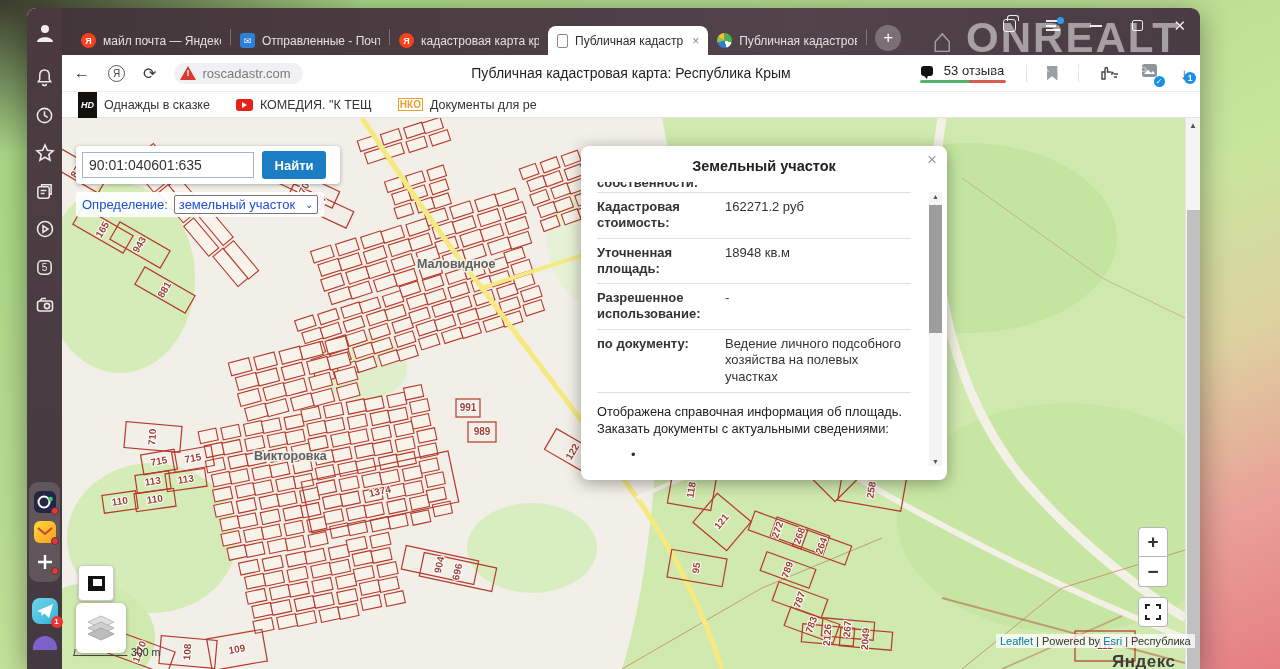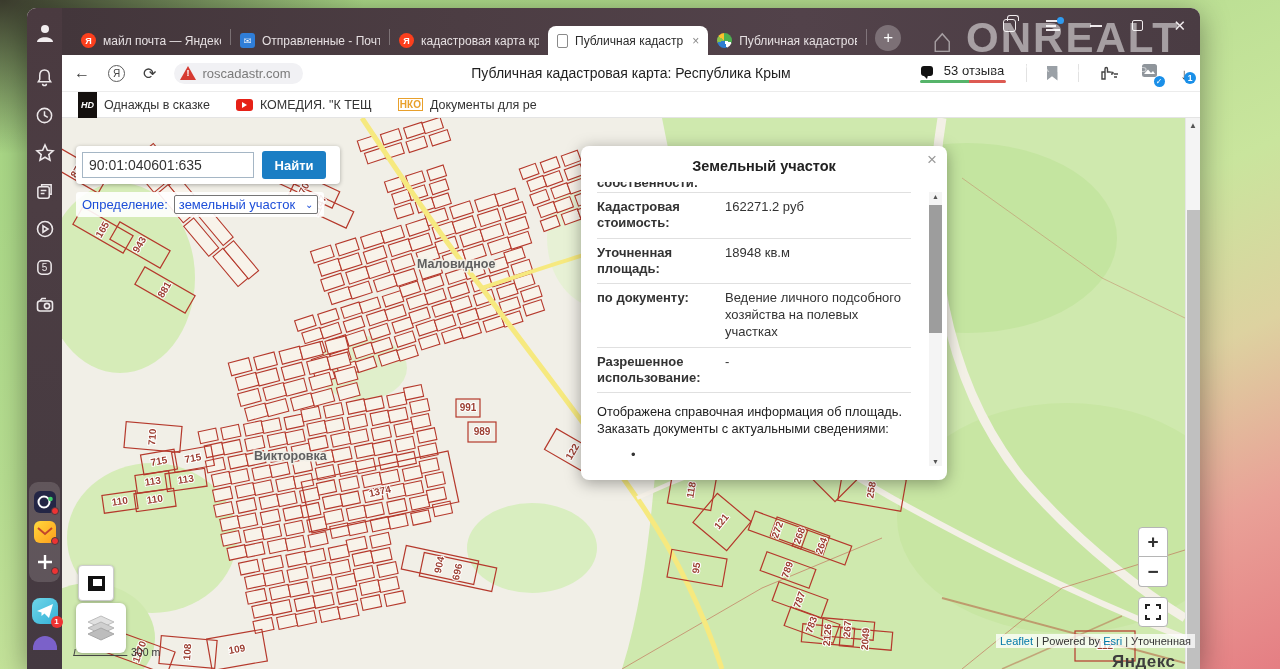--- a/index.html
+++ b/index.html
@@ -764,26 +764,26 @@
               </div>
             <div class="prow">
               <div class="pl">Кадастровая стоимость:</div>
               <div class="pv">162271.2 руб</div>
             </div>
             <div class="prow">
               <div class="pl">Уточненная площадь:</div>
               <div class="pv">18948 кв.м</div>
             </div>
             <div class="prow">
+              <div class="pl">Разрешенное использование:</div>
+              <div class="pv">-</div>
+            </div>
+            <div class="prow">
               <div class="pl">по документу:</div>
               <div class="pv">Ведение личного подсобного хозяйства на полевых участках</div>
-            </div>
-            <div class="prow">
-              <div class="pl">Разрешенное использование:</div>
-              <div class="pv">-</div>
             </div>
           </div>
           <div class="pnote">
             <div>Отображена справочная информация об площадь.</div>
             <div>Заказать документы с актуальными сведениями:</div>
           </div>
           <div class="plinkrow">
             <span>•</span>
           </div>
           <div class="pscroll">
@@ -807,21 +807,21 @@
           </div>
         <div class="layersbtn">
           <svg width="30" height="28" viewBox="0 0 30 28">
             <polygon points="15,2 28,8 15,14 2,8" fill="#e0e0e0" stroke="#bdbdbd"></polygon>
             <polygon points="15,8 28,14 15,20 2,14" fill="#cfcfcf" stroke="#b5b5b5"></polygon>
             <polygon points="15,14 28,20 15,26 2,20" fill="#bdbdbd" stroke="#a8a8a8"></polygon>
           </svg>
         </div>
         <div class="scale"><span class="bar"></span><span>300 m</span></div>
         <div class="attribution">
-          <span class="lnk">Leaflet</span><span> | </span><span>Powered by </span><span class="lnk">Esri</span><span> | </span><span>Уточненная</span>
+          <span class="lnk">Leaflet</span><span> | </span><span>Powered by </span><span class="lnk">Esri</span><span> | </span><span>Республика</span>
         </div>
         <div class="ylogo">Яндекс</div>
 
         <div class="pg-scroll">
           <div class="pg-up">▲</div>
           <div class="pg-thumb"></div>
         </div>
       </div>
     </div>
   </div>

